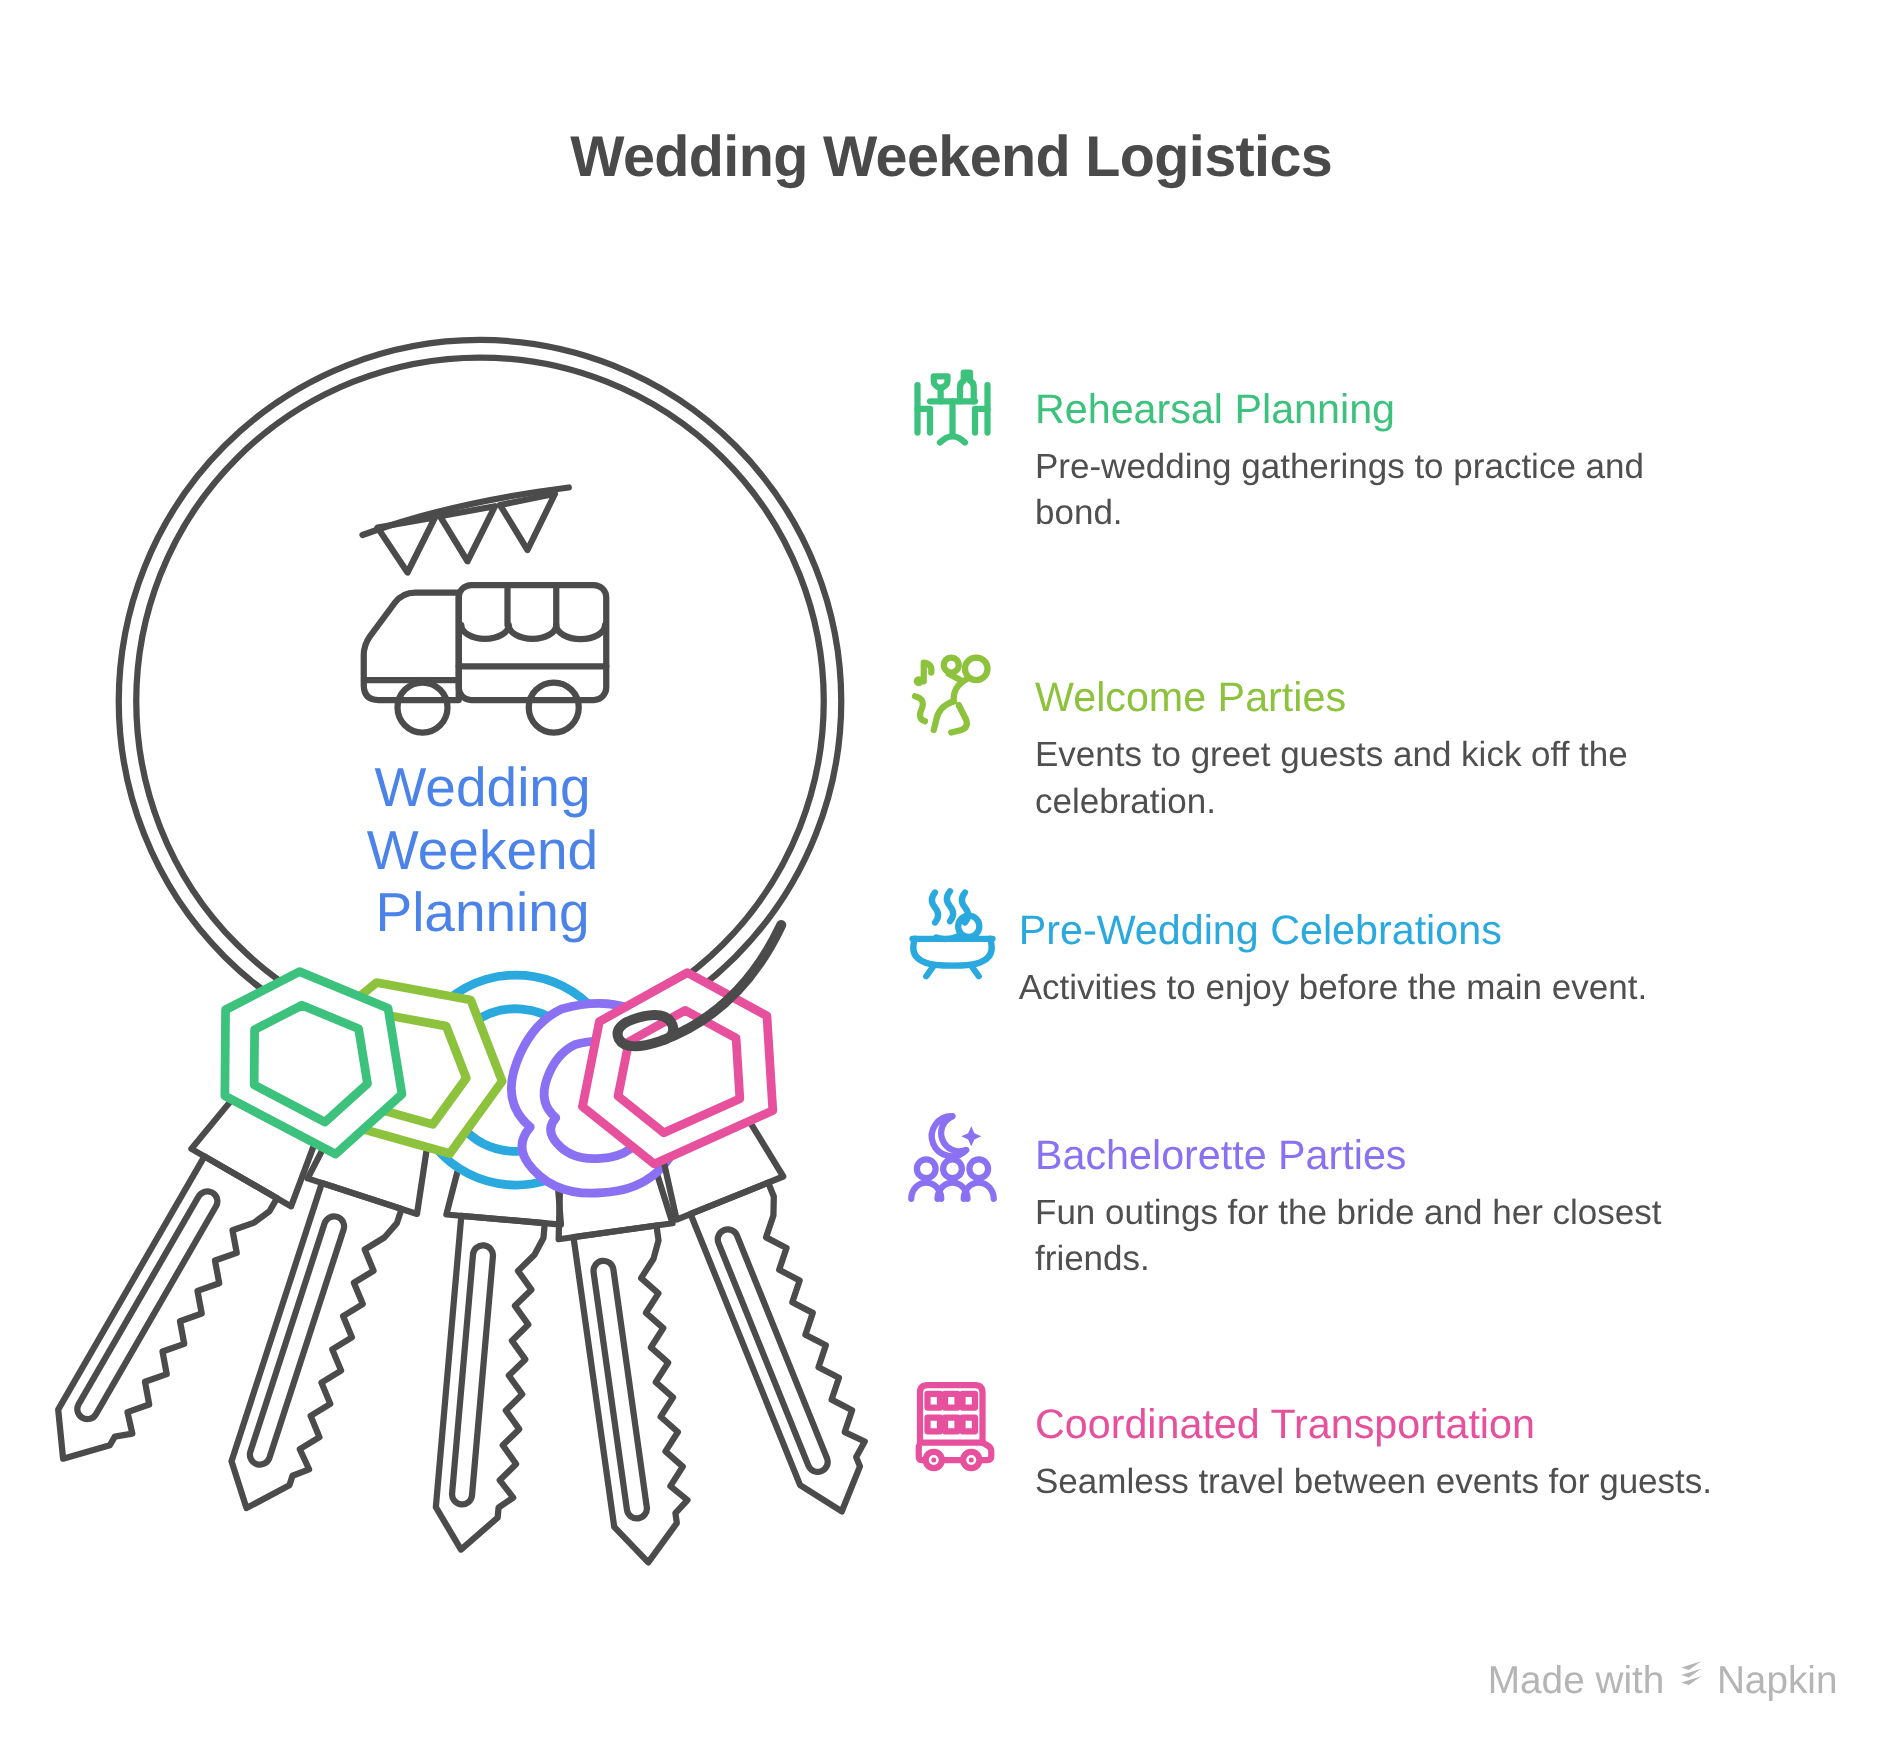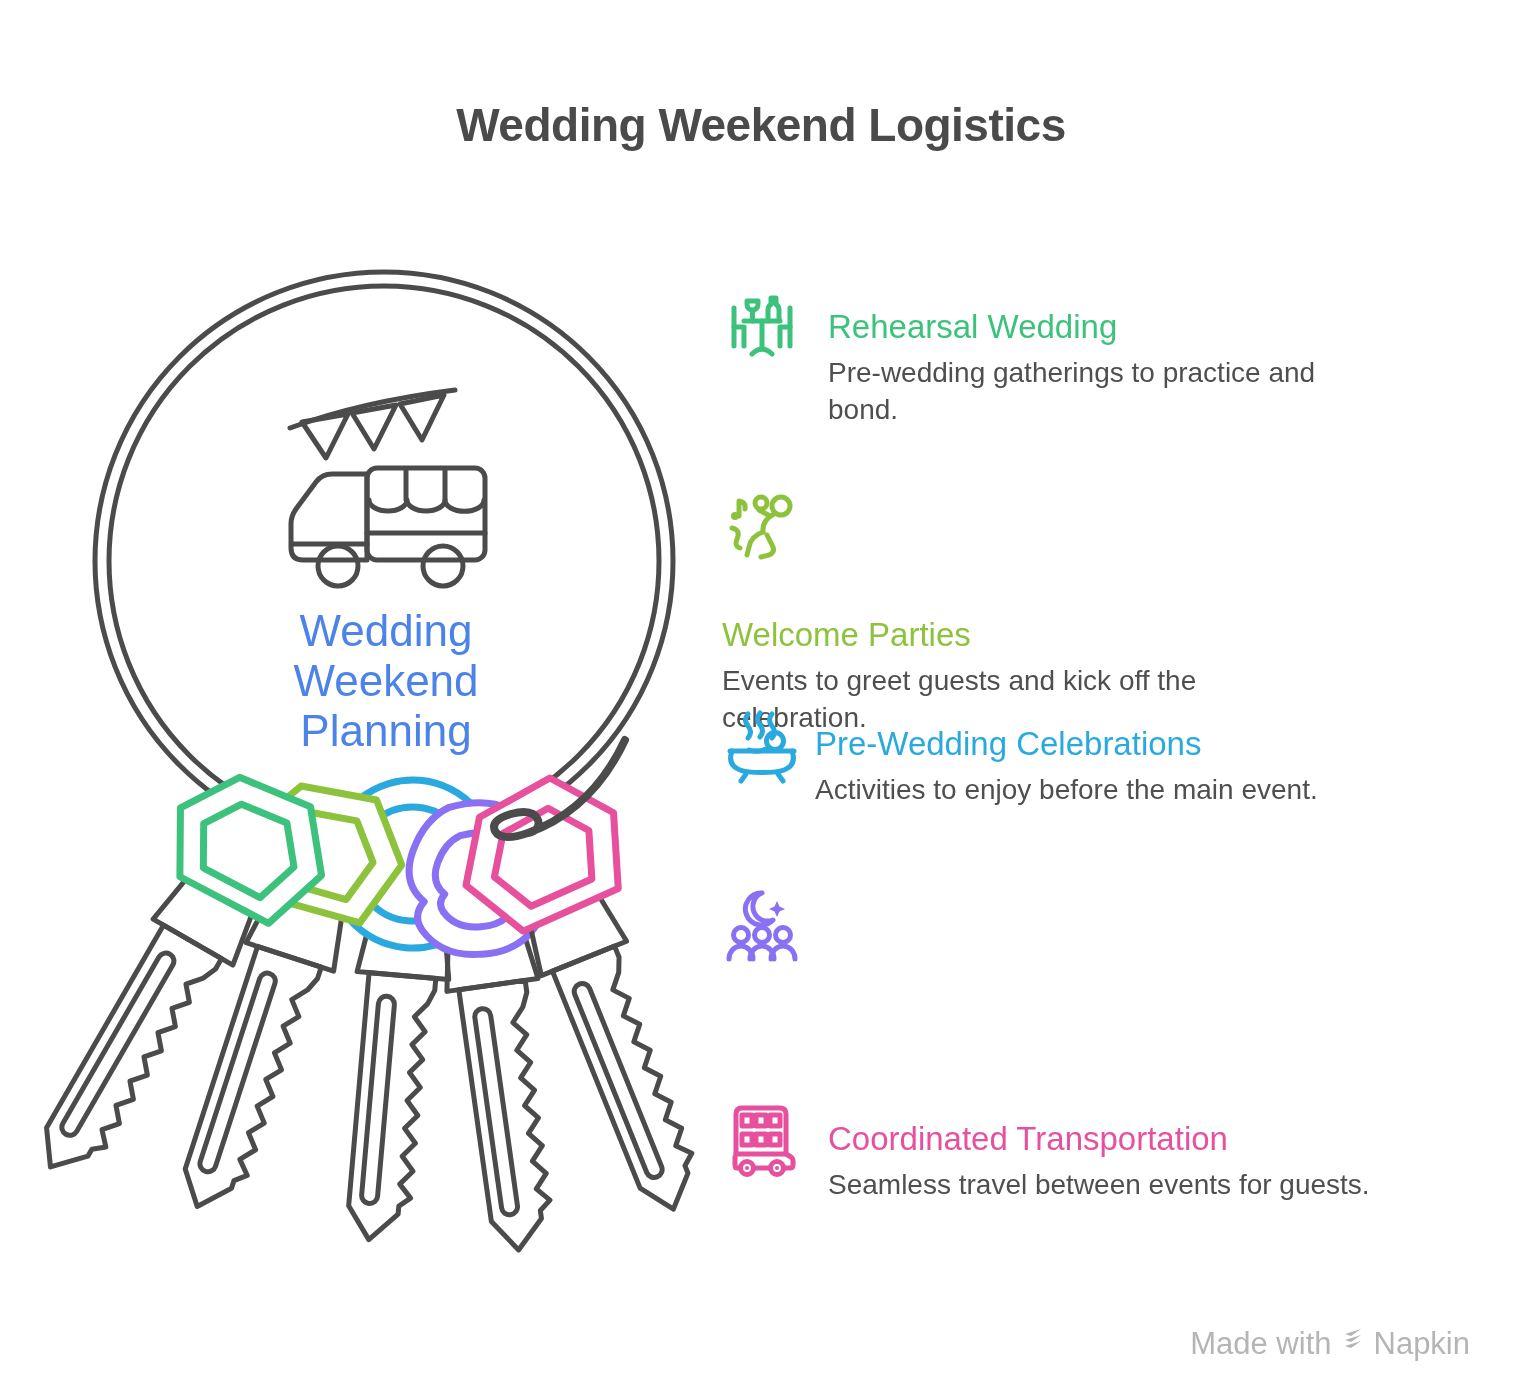--- a/index.html
+++ b/index.html
@@ -13,21 +13,21 @@
   .illustration svg{display:block;}
   .center-label{position:absolute;left:203px;top:606px;width:366px;text-align:center;
     font-size:44px;line-height:50px;color:var(--label);white-space:pre-line;}
 
   .item{position:absolute;left:722px;display:flex;gap:26px;width:720px;}
   .item-icon{width:80px;height:80px;flex:none;}
   .item-icon svg{display:block;width:80px;height:80px;}
   .item-title{margin:0;padding-top:19px;font-size:33px;font-weight:400;color:currentColor;line-height:40px;}
   .item-desc{margin:7px 0 0 0;font-size:28px;line-height:37px;color:#4F4F4F;white-space:pre-line;width:640px;}
 
-  .item-1{top:288px;} .item-2{top:490px;flex-direction:column;} .item-3{top:705px;gap:13px;} .item-4{top:885px;} .item-5{top:1100px;}
+  .item-1{top:288px;} .item-2{top:519px;} .item-3{top:705px;gap:13px;} .item-4{top:885px;} .item-5{top:1100px;}
 
   .watermark{position:absolute;top:1326px;right:52px;display:flex;gap:9px;
     color:#B5B5B5;font-size:31px;}
   .watermark svg{display:block;}
 
   .ink-stroke{stroke:var(--ink);fill:none;stroke-width:5;stroke-linecap:round;stroke-linejoin:round;}
   .key-head{stroke:currentColor;stroke-width:7;stroke-linejoin:round;}
   .icon-stroke{stroke:currentColor;fill:none;stroke-width:5;stroke-linecap:round;stroke-linejoin:round;}
 </style>
 </head>
@@ -141,21 +141,21 @@
           <path d="M22,33 H58"></path>
             <path d="M40,33 V60"></path>
             <path d="M30,66 Q40,56 50,66"></path>
           <path d="M25,13 h11 v3.5 a5.5,5.5 0 0 1 -11,0 Z"></path>
             <path d="M30.5,23 V33"></path>
           <path d="M46,33 V22 q0,-4 3,-5.5 V10 h5 v6.5 q3,1.5 3,5.5 V33"></path>
         </g>
       </svg>
     </div>
     <div class="item-content">
-      <h2 class="item-title">Rehearsal Wedding</h2>
+      <h2 class="item-title">Rehearsal Planning</h2>
       <p class="item-desc">Pre-wedding gatherings to practice and
 bond.</p>
     </div>
   </div>
 
   <div class="item item-2" style="color: rgb(141, 194, 60);">
     <div class="item-icon">
       <svg viewBox="0 0 80 80">
         <g class="icon-stroke">
           <circle cx="13" cy="26" r="4" fill="currentColor" stroke="none"></circle>
@@ -205,20 +205,25 @@
           <path d="M40,8 a16,16 0 1 0 11,27 a13,13 0 1 1 -11,-27"></path>
           <path d="M55,16 l2.5,5.5 5.5,2.5 -5.5,2.5 -2.5,5.5 -2.5,-5.5 -5.5,-2.5 5.5,-2.5 Z" fill="currentColor" stroke="none"></path>
           <circle cx="19" cy="50" r="7.5"></circle>
             <circle cx="40" cy="50" r="7.5"></circle>
             <circle cx="61" cy="50" r="7.5"></circle>
           <path d="M7,74 a12,13 0 0 1 24,0"></path>
           <path d="M28,74 a12,13 0 0 1 24,0"></path>
           <path d="M49,74 a12,13 0 0 1 24,0"></path>
         </g>
       </svg>
+    </div>
+    <div class="item-content">
+      <h2 class="item-title">Bachelorette Parties</h2>
+      <p class="item-desc">Fun outings for the bride and her closest
+friends.</p>
     </div>
   </div>
 
   <div class="item item-5" style="color: rgb(231, 80, 157);">
     <div class="item-icon">
       <svg viewBox="0 0 80 80">
         <g class="icon-stroke">
           <path d="M14,54 V14 q0,-6 6,-6 h38 q6,0 6,6 v40"></path>
           <rect x="20" y="15" width="10" height="11"></rect>
             <rect x="34" y="15" width="10" height="11"></rect>

